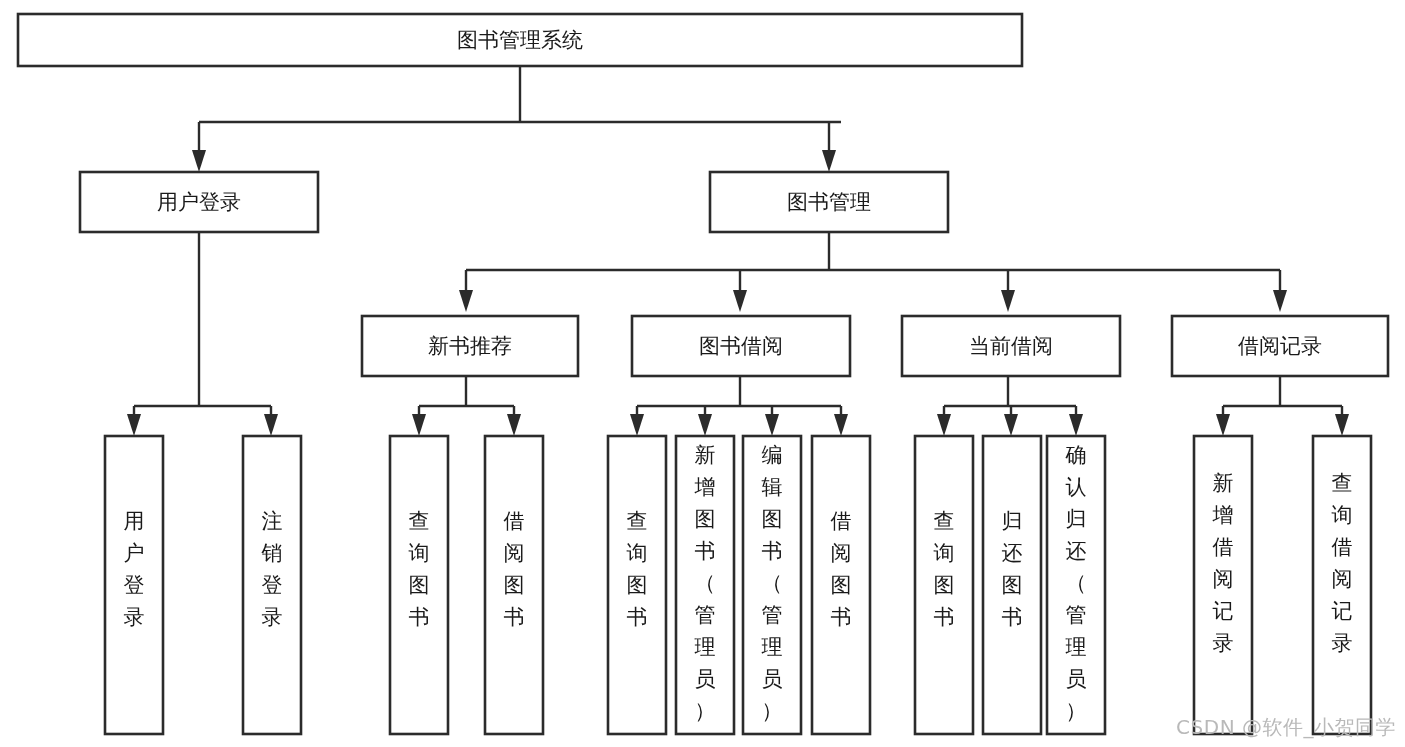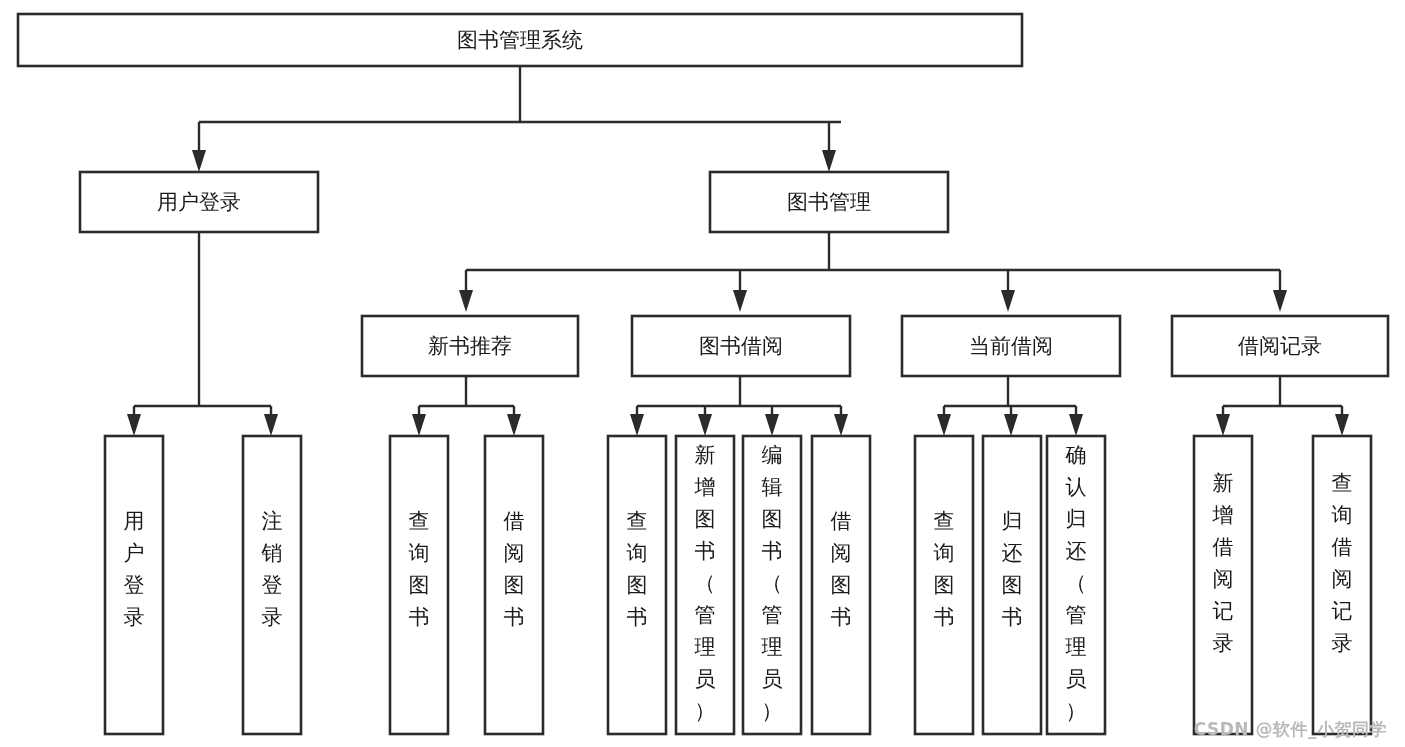--- a/index.html
+++ b/index.html
@@ -49,29 +49,28 @@
     dominant-baseline: middle;
   }
   .node-label-v {
     fill: #1a1a1a;
     font-family: "DejaVu Sans", "Liberation Sans", sans-serif;
     font-size: 21px;
     text-anchor: middle;
   }
   .watermark {
     position: absolute;
-    right: 18px;
+    right: 9px;
     bottom: 6px;
     font-family: "DejaVu Sans", "Liberation Sans", sans-serif;
-    font-size: 17px;
+    font-size: 20px;
     color: #b9b9b9;
     letter-spacing: 0.5px;
     white-space: nowrap;
     user-select: none;
-    font-weight: bold;
   }
 </style>
 </head>
 <body>
 
 <div id="diagram-root">
 
   <svg class="canvas" viewBox="0 0 1405 747" xmlns="http://www.w3.org/2000/svg">
 
     <g>

